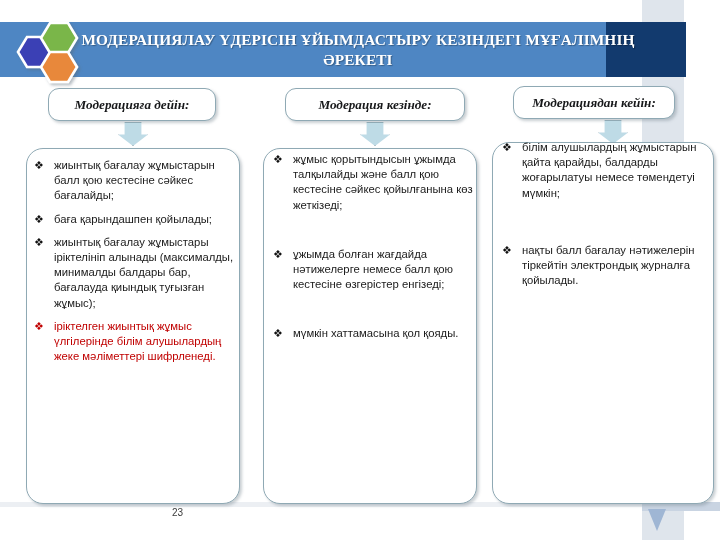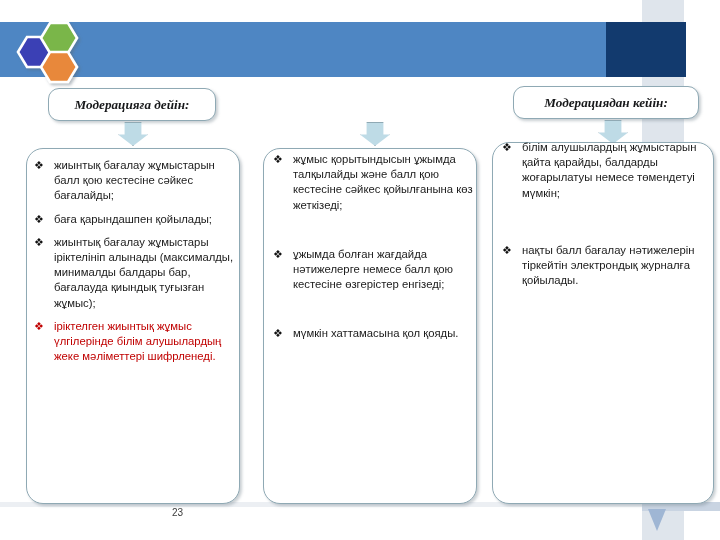--- a/index.html
+++ b/index.html
@@ -129,21 +129,21 @@
     text-align: center;
     font-family: "Liberation Serif", serif;
     font-style: italic;
     font-weight: bold;
     font-size: 13.2px;
     color: #17181a;
     box-shadow: 2px 2px 3px rgba(120,135,145,0.40);
   }
   .col-1 .head-box { left: 34px; top: 88px; width: 168px; height: 33px; }
   .col-2 .head-box { left: 34px; top: 88px; width: 180px; height: 33px; }
-  .col-3 .head-box { left: 25px; top: 86px; width: 186px; height: 33px; }
+  .col-3 .head-box { left: 25px; top: 86px; width: 162px; height: 33px; }
 
   .arrow {
     position: absolute;
     width: 30px;
     height: 24px;
     background: #bedbe6;
     border: 1.4px solid #8fa9b4;
     box-sizing: border-box;
     clip-path: polygon(22% 0%, 78% 0%, 78% 52%, 100% 52%, 50% 100%, 0% 52%, 22% 52%);
     filter: drop-shadow(1.5px 1.5px 1.5px rgba(120,135,145,0.45));
@@ -225,20 +225,21 @@
       </defs>
 
       <polygon points="10,40 19,25 37,25 46,40 37,55 19,55" fill="#3b3fb5" stroke="#ffffff" stroke-width="2.6" filter="url(#hexshadow)"></polygon>
 
       <polygon points="33,26 42,11 60,11 69,26 60,41 42,41" fill="#7ab648" stroke="#ffffff" stroke-width="2.6" filter="url(#hexshadow)"></polygon>
 
       <polygon points="33,55 42,40 60,40 69,55 60,70 42,70" fill="#e8883a" stroke="#ffffff" stroke-width="2.6" filter="url(#hexshadow)"></polygon>
     </svg>
   </div>
 
+  <div class="header-title">МОДЕРАЦИЯЛАУ ҮДЕРІСІН ҰЙЫМДАСТЫРУ КЕЗІНДЕГІ МҰҒАЛІМНІҢ ӘРЕКЕТІ</div>
 
   <div class="col col-1">
     <div class="head-box">
       <span>Модерацияға дейін:</span>
     </div>
     <div class="arrow"></div>
     <div class="body-box"></div>
     <div class="bullets">
       <div class="bullet">
         <span class="glyph">❖</span>
@@ -253,20 +254,23 @@
         <span>жиынтық бағалау жұмыстары іріктелініп алынады (максималды, минималды балдары бар, бағалауда қиындық туғызған жұмыс);</span>
       </div>
       <div class="bullet red">
         <span class="glyph">❖</span>
         <span>іріктелген жиынтық жұмыс үлгілерінде білім алушылардың жеке мәліметтері шифрленеді.</span>
       </div>
     </div>
   </div>
 
   <div class="col col-2">
+    <div class="head-box">
+      <span>Модерация кезінде:</span>
+    </div>
     <div class="arrow"></div>
     <div class="body-box"></div>
     <div class="bullets">
       <div class="bullet b-gap-18">
         <span class="glyph">❖</span>
         <span>жұмыс қорытындысын ұжымда талқылайды және балл қою кестесіне сәйкес қойылғанына көз жеткізеді;</span>
       </div>
       <div class="bullet b-gap-18">
         <span class="glyph">❖</span>
         <span>ұжымда болған жағдайда нәтижелерге немесе балл қою кестесіне өзгерістер енгізеді;</span>

